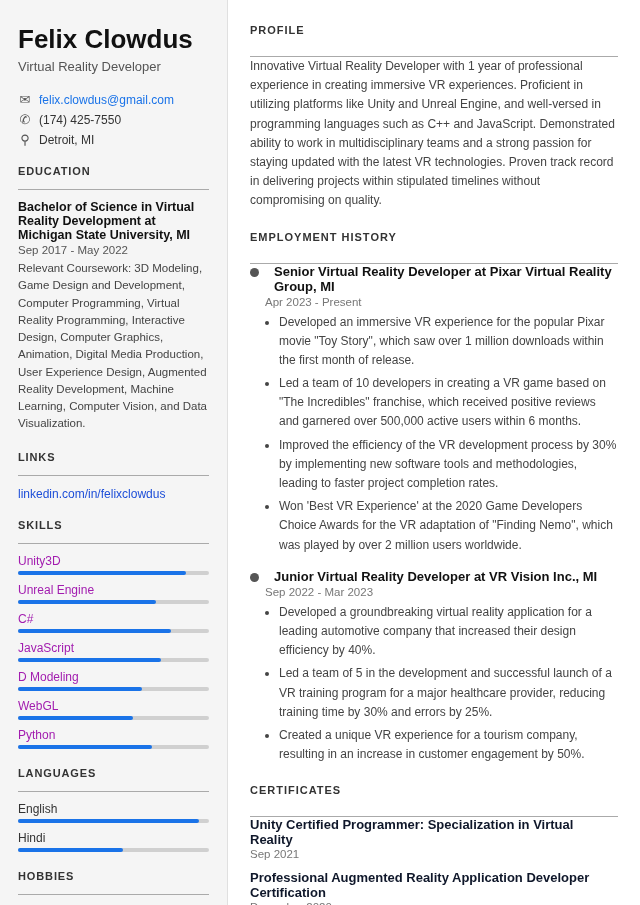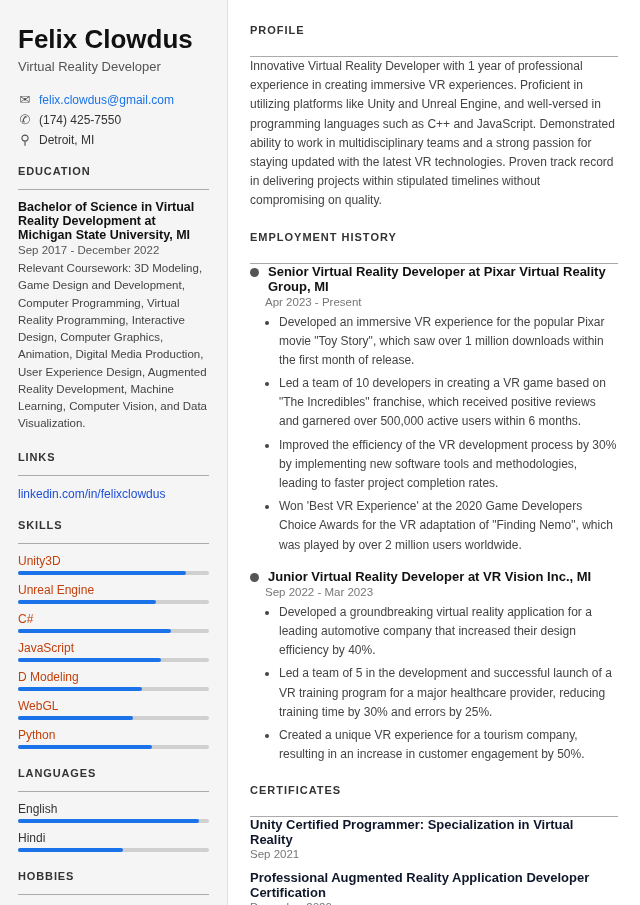--- a/index.html
+++ b/index.html
@@ -88,21 +88,21 @@
     .links-section a {
       color: #1d4ed8;
       text-decoration: none;
       font-size: 12px;
     }
     .skill-item {
       margin-bottom: 8px;
     }
     .skill-name {
       font-size: 12px;
-      color: #c2410c;
+      color: #a21caf;
       margin-bottom: 3px;
     }
     .skill-bar-bg {
       height: 4px;
       background: #d0d0d0;
       border-radius: 2px;
       width: 100%;
     }
     .skill-bar-fill {
       height: 4px;
@@ -152,21 +152,21 @@
       font-size: 12px;
       color: #444;
       line-height: 1.6;
     }
     .job-entry {
       margin-bottom: 14px;
     }
     .job-title-line {
       display: flex;
       align-items: flex-start;
-      gap: 9px;
+      gap: 15px;
     }
     .job-dot {
       width: 9px;
       height: 9px;
       border-radius: 50%;
       background: #555;
       margin-top: 4px;
       flex-shrink: 0;
     }
     .job-title {
@@ -224,21 +224,21 @@
         <span>(174) 425-7550</span>
       </div>
       <div class="contact-item">
         <span class="contact-icon">⚲</span>
         <span>Detroit, MI</span>
       </div>
     </div>
 
     <div class="section-title-sidebar">Education</div>
     <div class="edu-degree">Bachelor of Science in Virtual Reality Development at Michigan State University, MI</div>
-    <div class="edu-date">Sep 2017 - December 2022</div>
+    <div class="edu-date">Sep 2017 - May 2022</div>
     <div class="edu-coursework">
       <span>Relevant Coursework: </span><span>3D Modeling, Game Design and Development, Computer Programming, Virtual Reality Programming, Interactive Design, Computer Graphics, Animation, Digital Media Production, User Experience Design, Augmented Reality Development, Machine Learning, Computer Vision, and Data Visualization.</span>
     </div>
 
     <div class="section-title-sidebar">Links</div>
     <div class="links-section">
       <a href="#">linkedin.com/in/felixclowdus</a>
     </div>
 
     <div class="section-title-sidebar">Skills</div>

